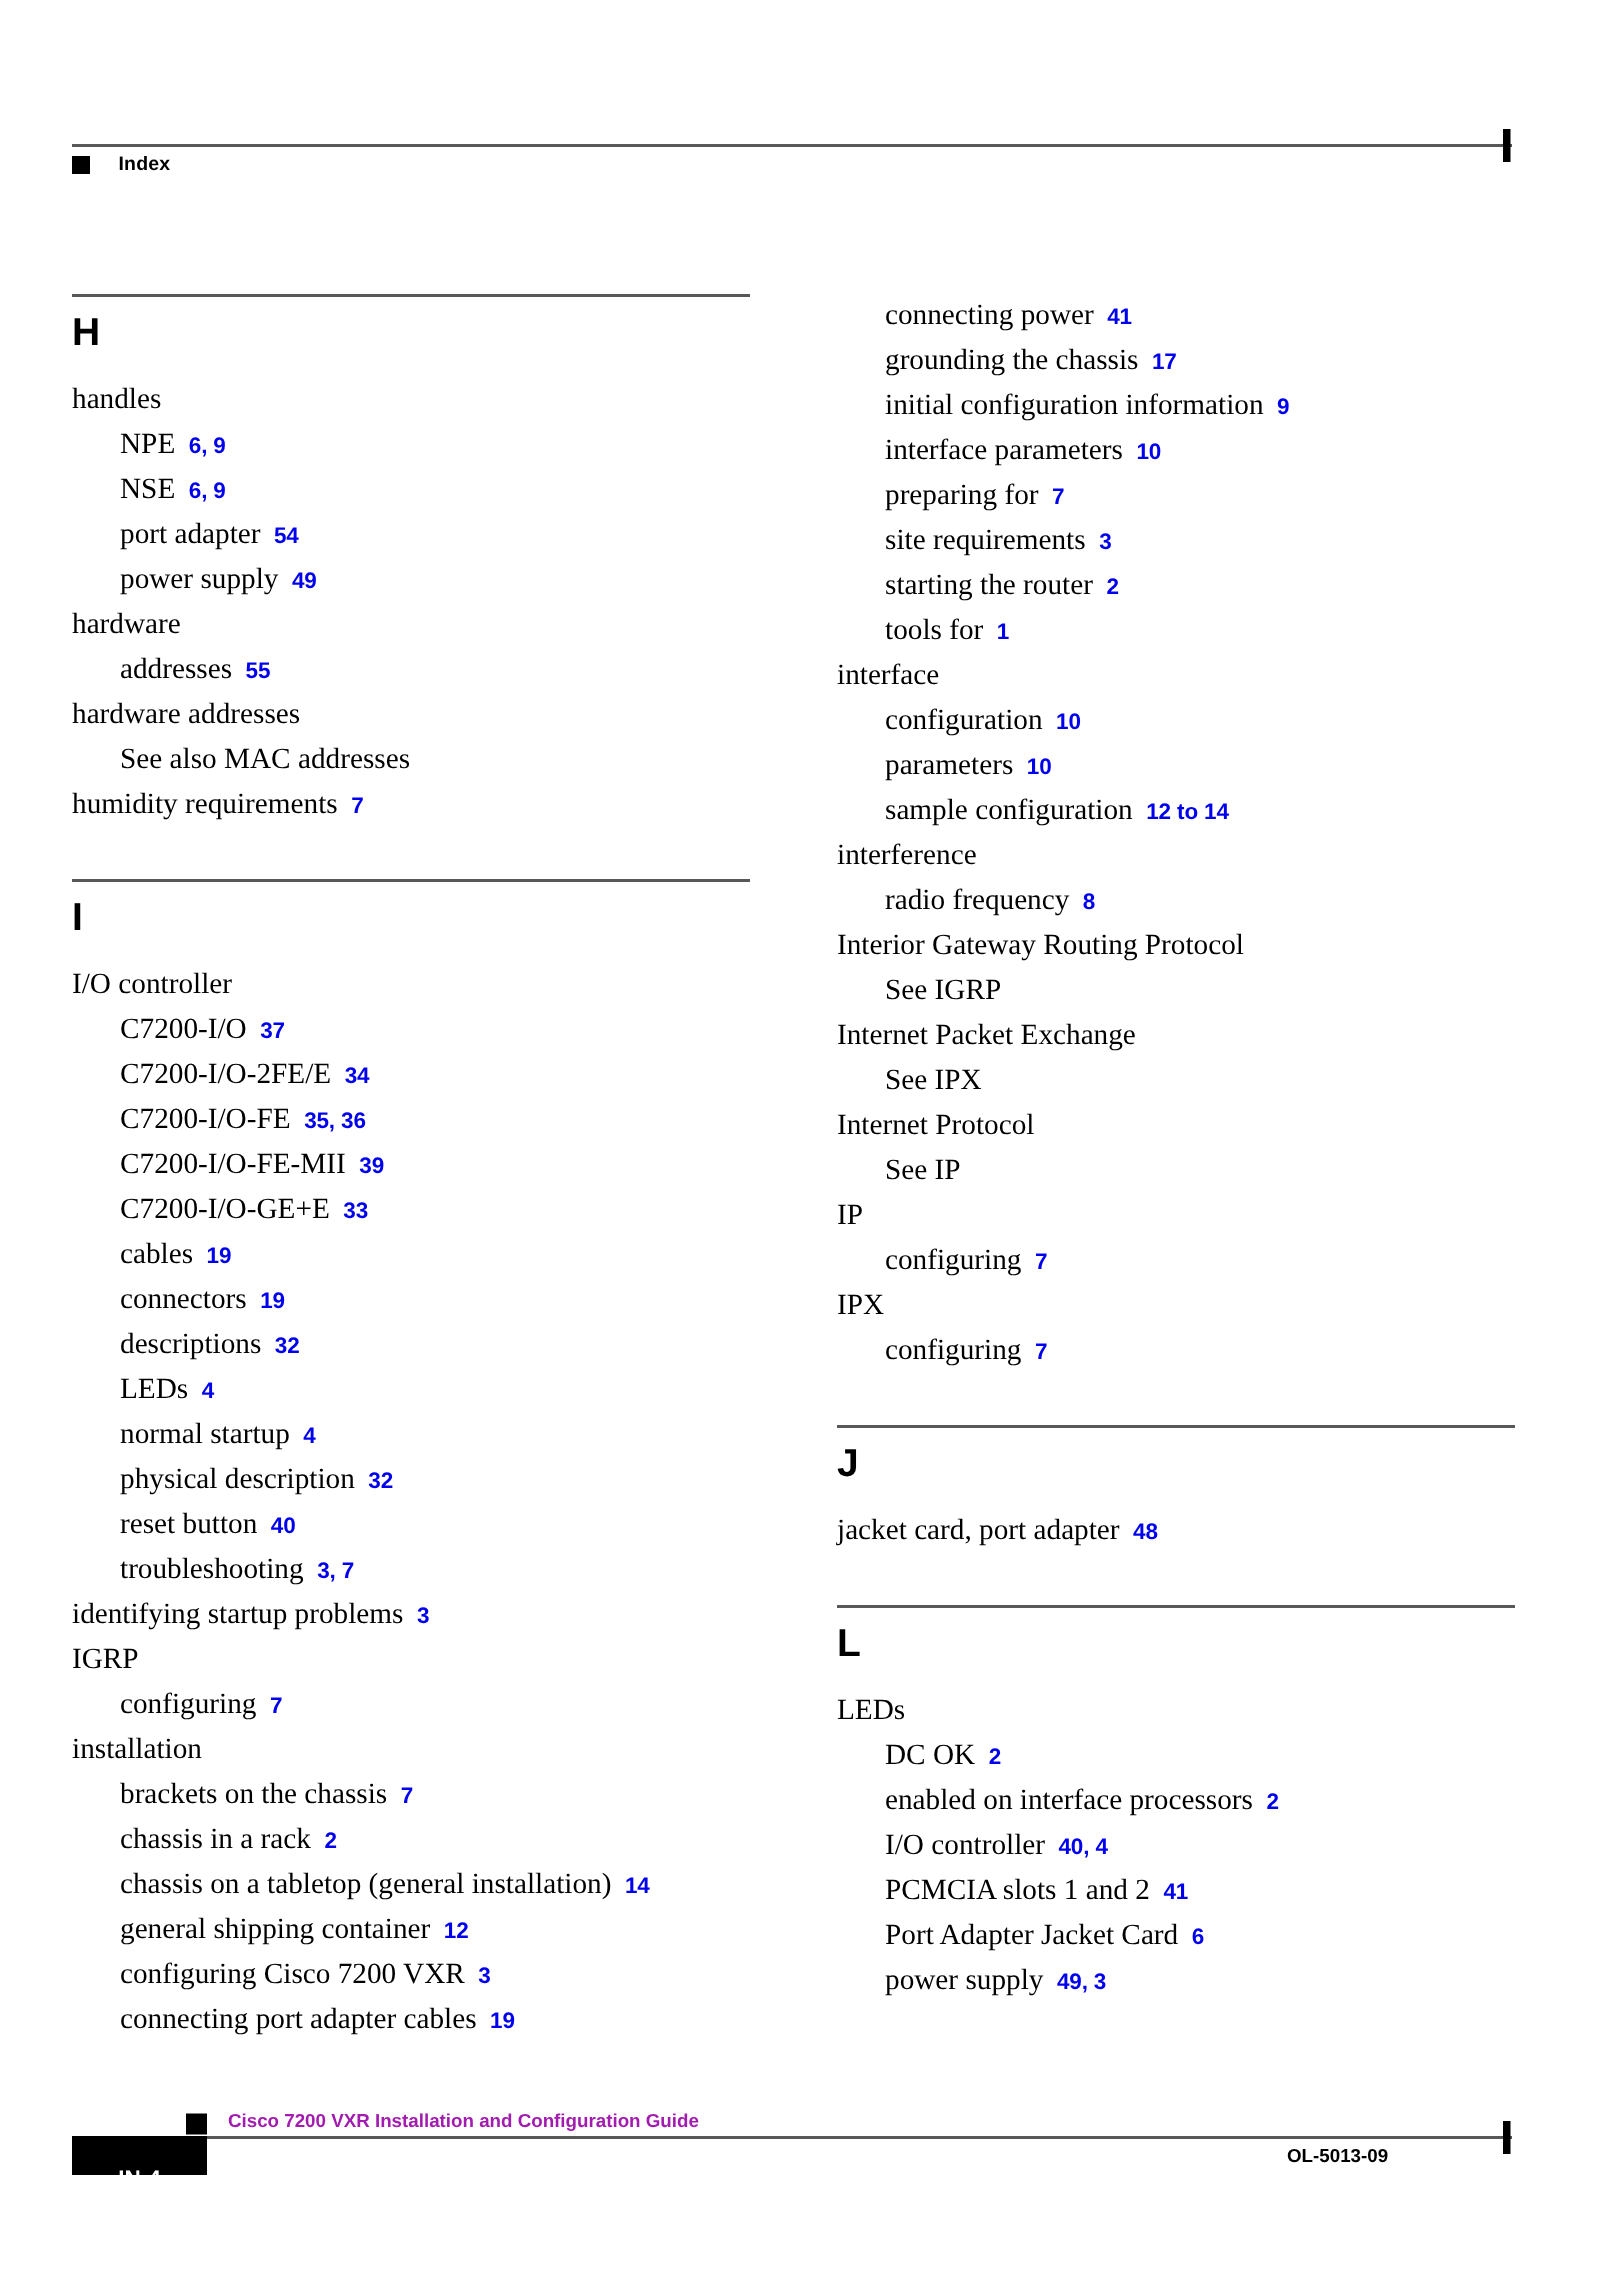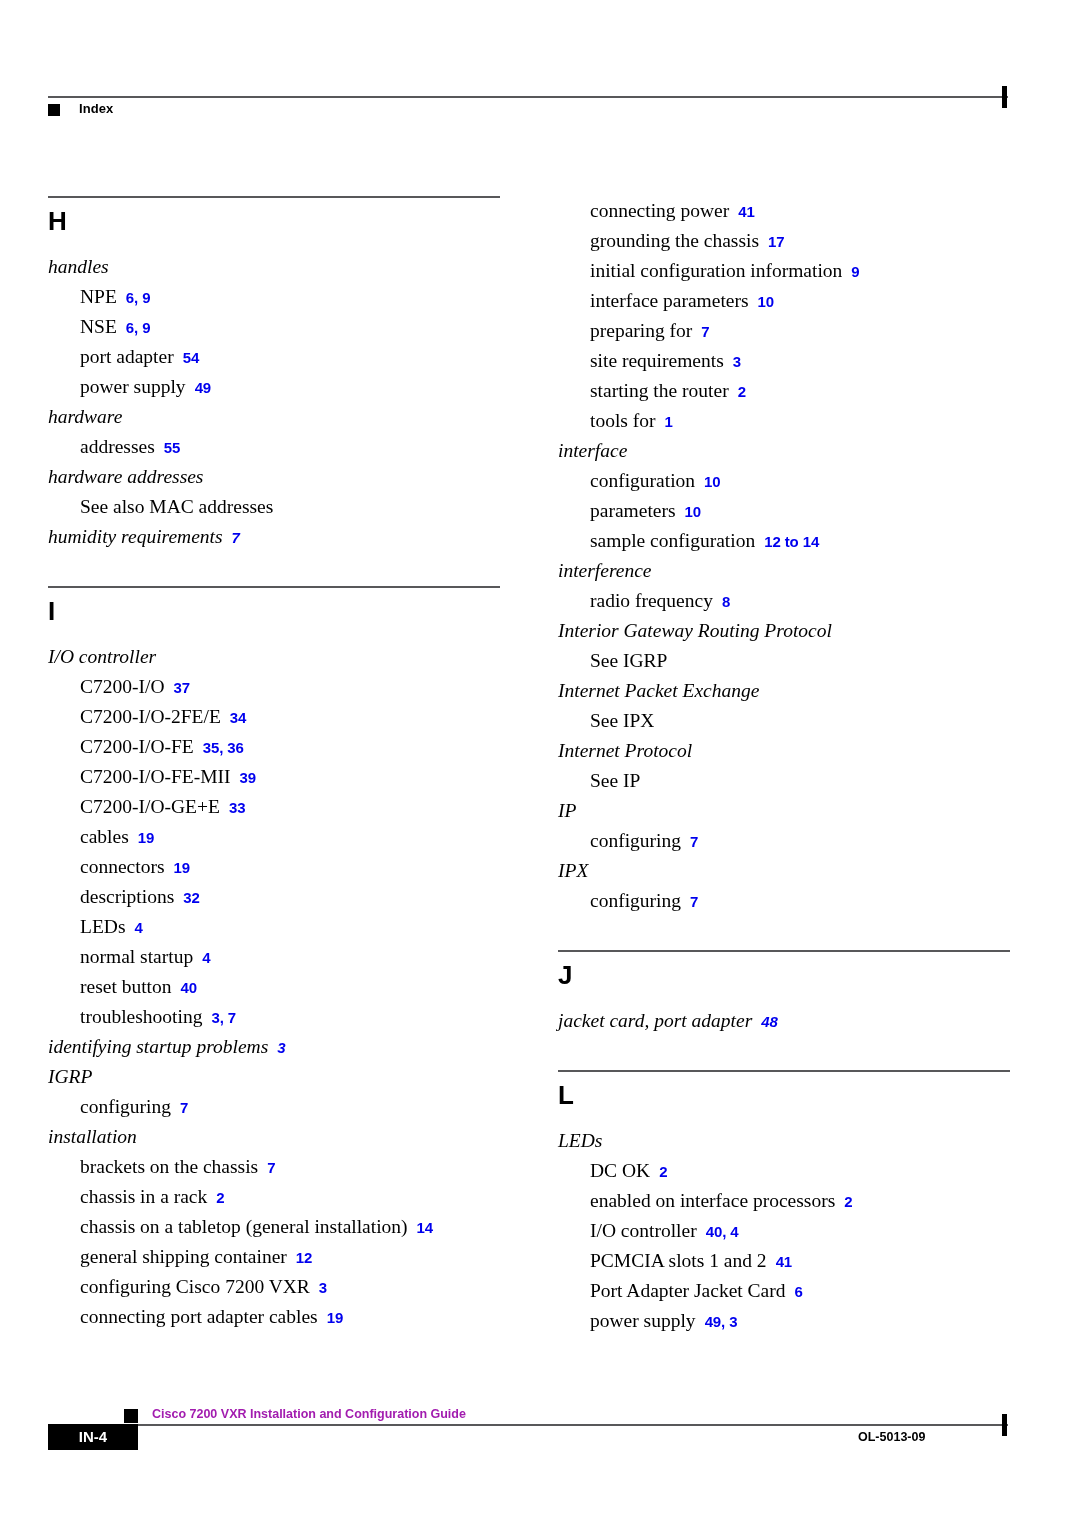--- a/index.html
+++ b/index.html
@@ -92,21 +92,21 @@
 
   
   .entry {
     font-family: "Liberation Serif", "DejaVu Serif", serif;
     font-size: 19.5px;
     line-height: 30px;
     height: 30px;
     color: #000000;
     white-space: nowrap;
   }
-  .entry.lvl1 { padding-left: 0px; font-style: italic; }
+  .entry.lvl1 { padding-left: 0px; }
   .entry.lvl2 { padding-left: 32px; }
 
   .pages {
     color: #0000ee;
     font-family: "Liberation Sans", "DejaVu Sans", sans-serif;
     font-weight: bold;
     font-size: 15px;
     padding-left: 9px;
     letter-spacing: -0.1px;
   }
@@ -161,21 +161,21 @@
     position: absolute;
     left: 0px;
     top: 32px;
     width: 90px;
     height: 26px;
     background: #000000;
   }
   .footer-pagenum {
     position: absolute;
     left: 0;
-    top: 0;
+    top: 16px;
     width: 90px;
     height: 26px;
     line-height: 26px;
     text-align: center;
     font-family: "Liberation Sans", "DejaVu Sans", sans-serif;
     font-weight: bold;
     font-size: 15px;
     color: #ffffff;
   }
   .footer-docid {
@@ -227,20 +227,21 @@
     <div class="entry lvl2"><span>C7200-I/O</span><span class="pages">37</span></div>
     <div class="entry lvl2"><span>C7200-I/O-2FE/E</span><span class="pages">34</span></div>
     <div class="entry lvl2"><span>C7200-I/O-FE</span><span class="pages">35, 36</span></div>
     <div class="entry lvl2"><span>C7200-I/O-FE-MII</span><span class="pages">39</span></div>
     <div class="entry lvl2"><span>C7200-I/O-GE+E</span><span class="pages">33</span></div>
     <div class="entry lvl2"><span>cables</span><span class="pages">19</span></div>
     <div class="entry lvl2"><span>connectors</span><span class="pages">19</span></div>
     <div class="entry lvl2"><span>descriptions</span><span class="pages">32</span></div>
     <div class="entry lvl2"><span>LEDs</span><span class="pages">4</span></div>
     <div class="entry lvl2"><span>normal startup</span><span class="pages">4</span></div>
+    <div class="entry lvl2"><span>physical description</span><span class="pages">32</span></div>
     <div class="entry lvl2"><span>reset button</span><span class="pages">40</span></div>
     <div class="entry lvl2"><span>troubleshooting</span><span class="pages">3, 7</span></div>
     <div class="entry lvl1"><span>identifying startup problems</span><span class="pages">3</span></div>
     <div class="entry lvl1"><span>IGRP</span></div>
     <div class="entry lvl2"><span>configuring</span><span class="pages">7</span></div>
     <div class="entry lvl1"><span>installation</span></div>
     <div class="entry lvl2"><span>brackets on the chassis</span><span class="pages">7</span></div>
     <div class="entry lvl2"><span>chassis in a rack</span><span class="pages">2</span></div>
     <div class="entry lvl2"><span>chassis on a tabletop (general installation)</span><span class="pages">14</span></div>
     <div class="entry lvl2"><span>general shipping container</span><span class="pages">12</span></div>

